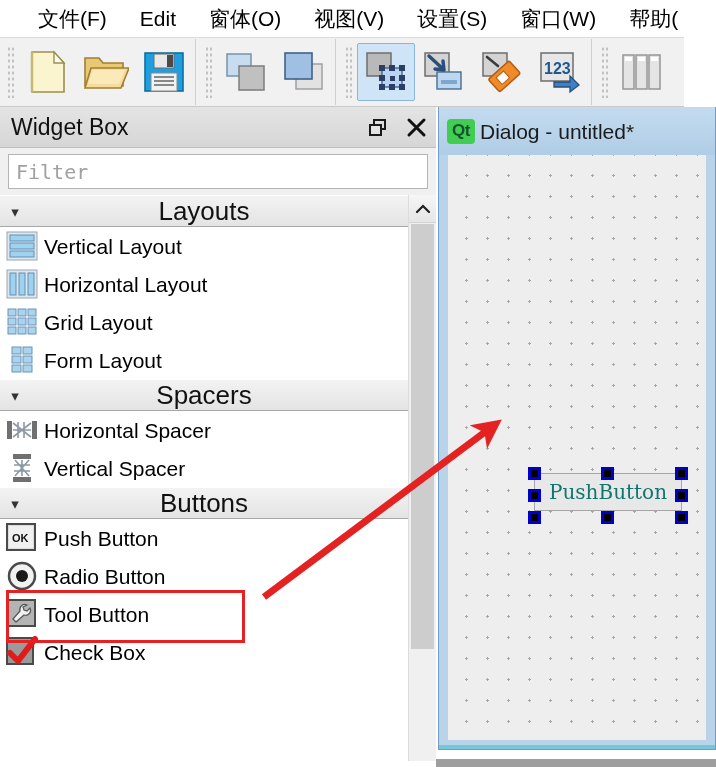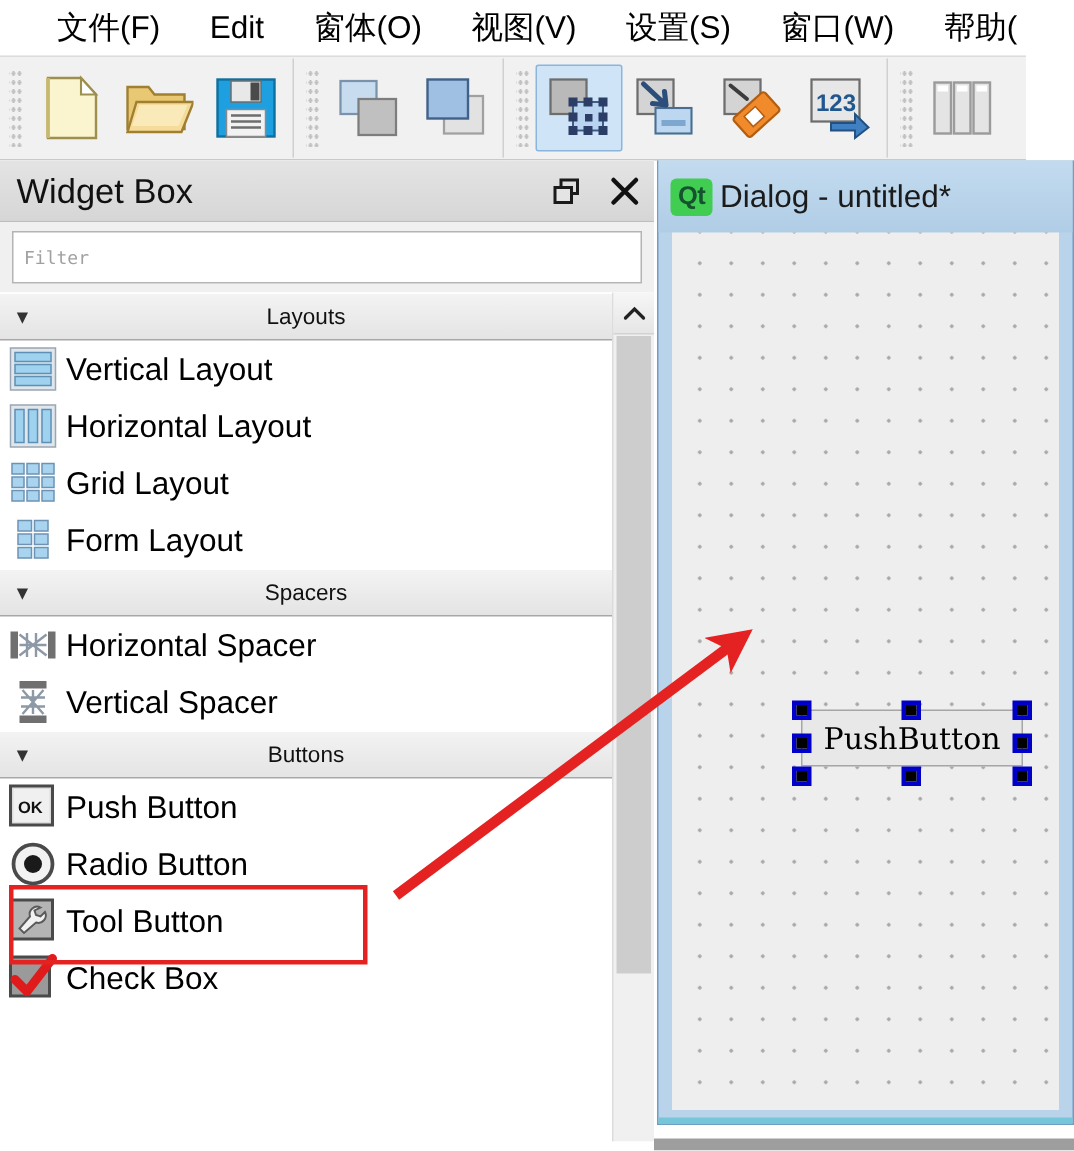--- a/index.html
+++ b/index.html
@@ -80,21 +80,21 @@
   .titlebtn { width: 24px; height: 24px; display:flex; align-items:center; justify-content:center; cursor: default; }
 
   .wbox-filter-wrap {
     padding: 6px 8px 6px 8px; background: #f0f0f0;
     box-sizing: border-box; width: 436px;
   }
   .wbox-filter {
     width: 100%; height: 35px; box-sizing: border-box;
     border: 1px solid #b4b4b4; background: #ffffff;
     font-family: "DejaVu Sans Mono", monospace;
-    font-size: 12px; color: #6d28d9;
+    font-size: 20px; color: #6d28d9;
     padding: 0 7px;
     outline: none;
   }
   .wbox-filter::placeholder { color: #a0a0a0; opacity: 1; }
 
   .wbox-list {
     position: relative;
     width: 436px; height: 566px;
     background: #ffffff;
     overflow: hidden;
@@ -104,21 +104,21 @@
     background: linear-gradient(#f3f3f3, #e4e4e4);
     border-top: 1px solid #ffffff;
     border-bottom: 1px solid #a8a8a8;
     display: flex; align-items: center;
     box-sizing: border-box;
     position: relative; cursor: default;
   }
   .cat-chevron { width: 30px; text-align: center; font-size: 15px; color: #333; line-height: 1; }
   .cat-label {
     position: absolute; left: 0; right: 0; text-align: center;
-    font-size: 15px; color: #111; line-height: 1;
+    font-size: 26px; color: #111; line-height: 1;
   }
   .w-item {
     height: 38px; width: 408px;
     display: flex; align-items: center;
     box-sizing: border-box; cursor: default;
     background: #ffffff;
   }
   .w-item-icon {
     width: 44px; min-width: 44px; height: 38px;
     display: flex; align-items: center; justify-content: center;
@@ -206,21 +206,21 @@
   .pushbtn {
     position: absolute; left: 6px; top: 6px;
     width: 148px; height: 38px;
     background: #e8e8e8;
     border: 1px solid #a6a6a6;
     box-sizing: border-box;
     display: flex; align-items: center; justify-content: center;
   }
   .pushbtn-label {
     font-family: "DejaVu Serif", serif;
-    font-size: 20px; color: #000000; line-height: 1;
+    font-size: 20px; color: #0f766e; line-height: 1;
   }
   .handle {
     position: absolute; width: 13px; height: 13px;
     background: #0000c8;
     box-sizing: border-box;
     border: 3px solid #0000c8;
     cursor: default;
   }
   .handle::after {
     content: ""; display: block; width: 100%; height: 100%; background: #000000;

